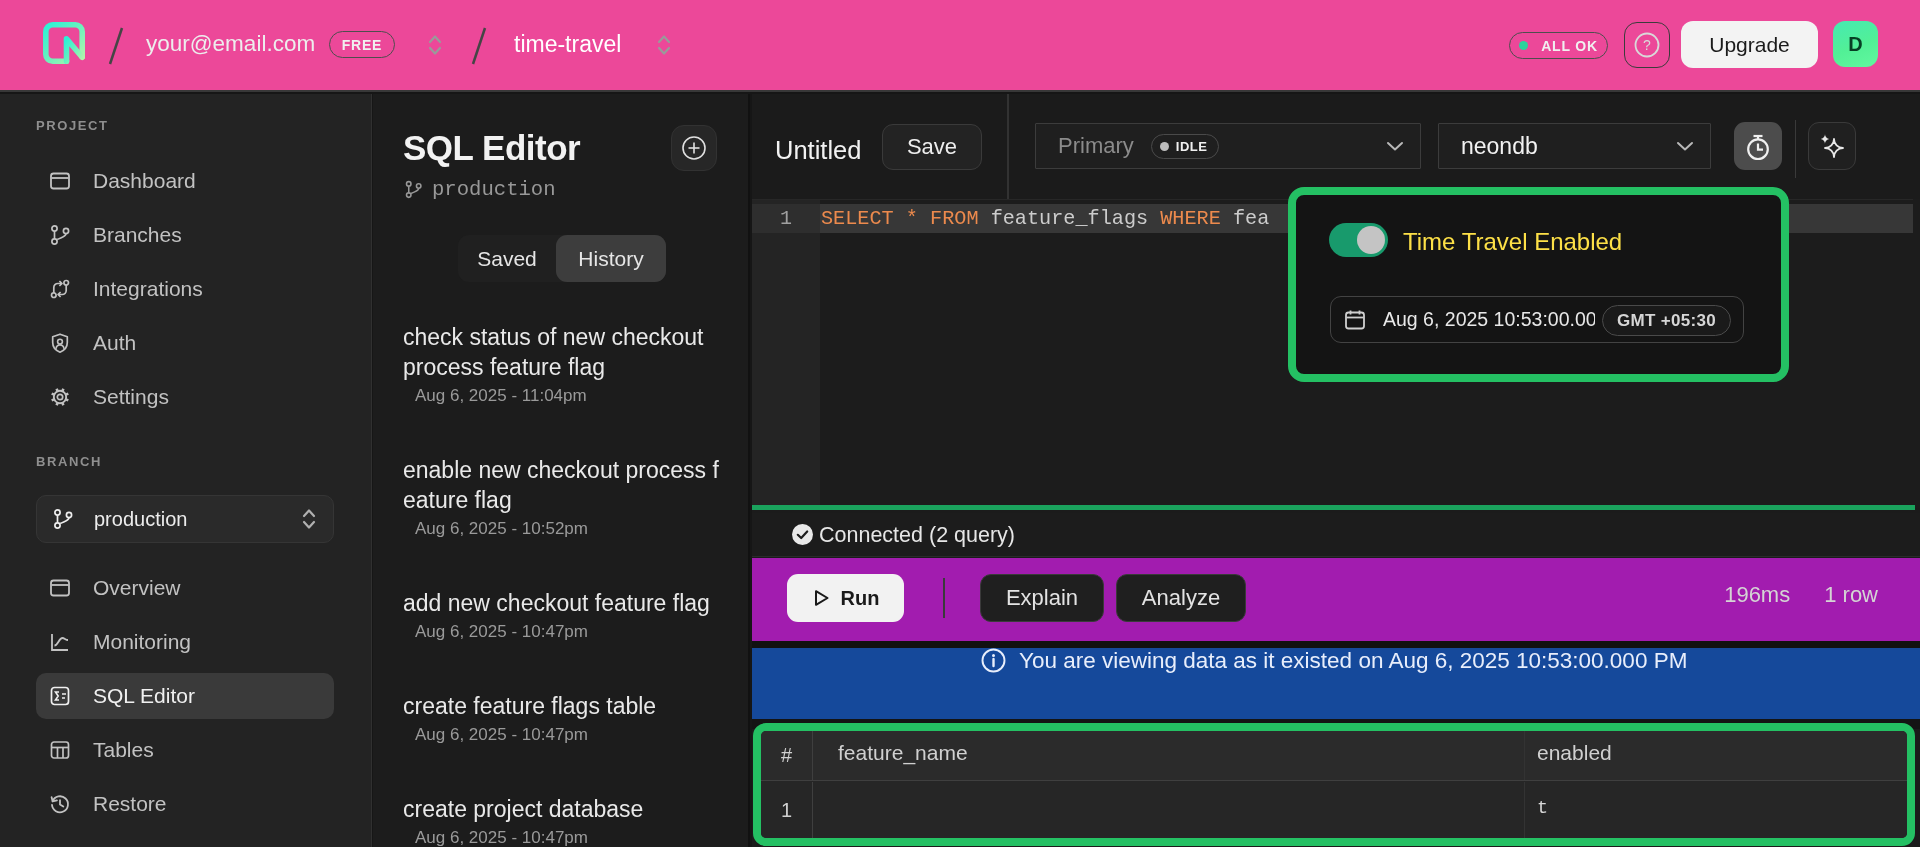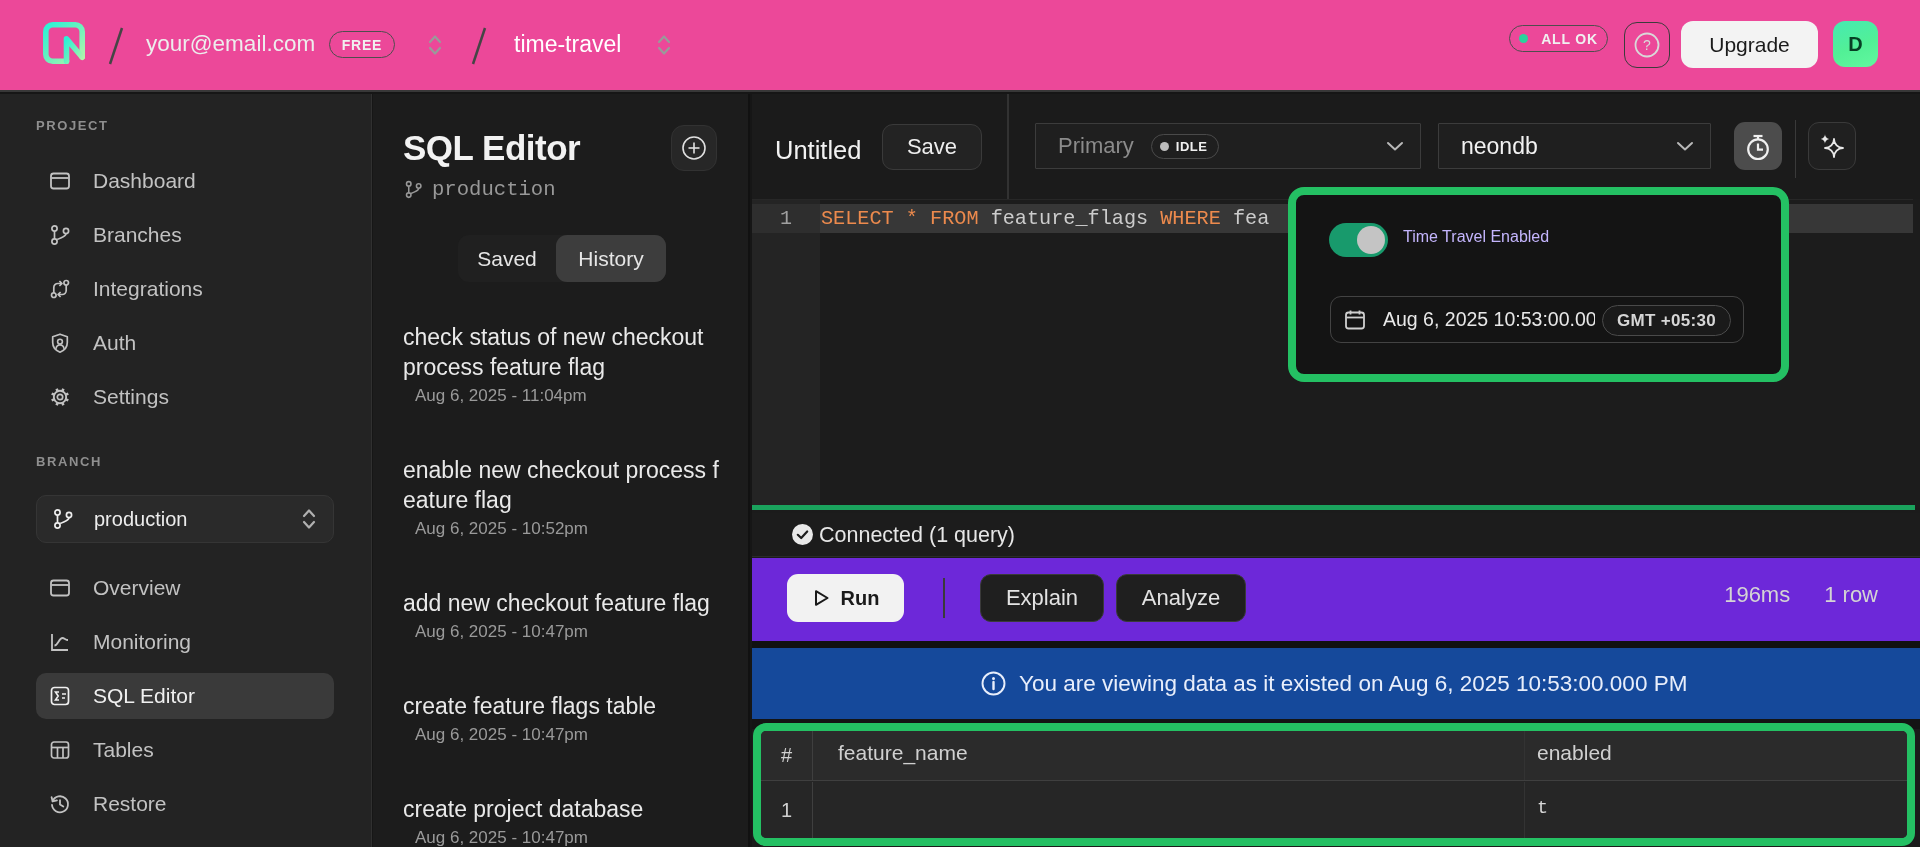--- a/index.html
+++ b/index.html
@@ -9,21 +9,21 @@
   .abs { position:absolute; }
 
   
   #topbar { position:absolute; left:0; top:0; width:1920px; height:92px; background:#ec4899; border-bottom:2px solid #383838; }
   .slash { position:absolute; top:26px; width:18px; height:40px; color:#4a4a4a; }
   #email { position:absolute; left:146px; top:31px; font-size:22.5px; color:#ededed; }
   .pillbadge { position:absolute; border:1px solid #4e4e4e; border-radius:14px; color:#f0f0f0; font-weight:bold; letter-spacing:0.8px; display:flex; align-items:center; justify-content:center; }
   #freepill { left:329px; top:31px; width:66px; height:27px; font-size:14px; }
   .updown { position:absolute; width:20px; height:26px; top:32px; }
   #projname { position:absolute; left:514px; top:31px; font-size:23px; color:#ffffff; font-weight:500; }
-  #allok { left:1509px; top:25px; width:99px; height:27px; font-size:14px; gap:13px; }
+  #allok { left:1509px; top:32px; width:99px; height:27px; font-size:14px; gap:13px; }
   .okdot { width:9px; height:9px; border-radius:50%; background:#2ad39c; }
   #helpbtn { position:absolute; left:1624px; top:22px; width:46px; height:46px; border:1px solid #3c3c3c; border-radius:13px; display:flex; align-items:center; justify-content:center; }
   #upgradebtn { position:absolute; left:1681px; top:21px; width:137px; height:47px; background:#f3f3f3; border-radius:12px; display:flex; align-items:center; justify-content:center; font-size:21px; color:#1b1b1b; font-weight:500; }
   #avatar { position:absolute; left:1833px; top:21px; width:45px; height:46px; border-radius:12px; background:linear-gradient(160deg,#46e9b2 0%,#52f096 55%,#62f79f 100%); display:flex; align-items:center; justify-content:center; font-size:20px; color:#073f24; font-weight:bold; }
 
   
   #sidebar { position:absolute; left:0; top:94px; width:372px; height:753px; background:#232323; border-right:1px solid #303030; }
   .sectlabel { position:absolute; left:36px; font-size:13px; font-weight:bold; letter-spacing:1.6px; color:#8f8f8f; }
   .navitem { position:absolute; left:36px; width:298px; height:46px; display:flex; align-items:center; gap:22px; color:#c2c2c2; font-size:21px; }
   .navitem svg { flex:0 0 auto; margin-left:13px; }
@@ -69,29 +69,29 @@
   #gutter { position:absolute; left:0; top:0; width:68px; height:309px; background:#242424; }
   #lineno1 { position:absolute; left:0; top:4px; width:68px; height:29px; color:#a0a0a0; font-size:20px; text-align:right; line-height:29px; background:#2e2e2e; padding-right:28px; }
   #activeline { position:absolute; left:68px; top:4px; width:1093px; height:29px; background:#373737; }
   #codeline { position:absolute; left:69px; top:4px; height:29px; line-height:29px; font-size:20.2px; color:#cccccc; white-space:pre; }
   .kw { color:#ec8a4d; }
 
   
   #greenline { position:absolute; left:0; top:411px; width:1163px; height:5px; background:#1aa35d; }
   #connrow { position:absolute; left:0; top:419px; width:1168px; height:44px; background:#1c1c1c; border-bottom:1px solid #2b2b2b; }
   #conntext { position:absolute; left:67px; top:10px; font-size:21.5px; color:#e6e6e6; }
-  #runrow { position:absolute; left:0; top:464px; width:1168px; height:83px; background:#6d28d9; }
+  #runrow { position:absolute; left:0; top:464px; width:1168px; height:83px; background:#a21caf; }
   #runbtn { position:absolute; left:35px; top:16px; width:117px; height:48px; background:#f2f2f2; border-radius:11px; display:flex; align-items:center; justify-content:center; gap:10px; font-size:20px; font-weight:bold; color:#1a1a1a; }
   #rundiv { position:absolute; left:191px; top:20px; width:2px; height:40px; background:#3a3a3a; }
   .greybtn { position:absolute; top:16px; height:48px; background:#1f1f1f; border:1px solid #3a3a3a; border-radius:11px; display:flex; align-items:center; justify-content:center; font-size:22px; color:#e3e3e3; }
   #explainbtn { left:228px; width:124px; }
   #analyzebtn { left:364px; width:130px; }
   #stats { position:absolute; right:42px; top:24px; font-size:22px; color:#d4d4d4; display:flex; gap:34px; }
   #botdiv { position:absolute; left:0; top:547px; width:1168px; height:7px; background:#111111; }
-  #banner { position:absolute; left:0; top:554px; width:1168px; height:71px; background:#15499b; display:flex; align-items:center; justify-content:flex-start; padding-left:229px; gap:13px; }
+  #banner { position:absolute; left:0; top:554px; width:1168px; height:71px; background:#15499b; display:flex; justify-content:flex-start; padding-left:229px; gap:13px; }
   #banner .btxt { font-size:22.5px; color:#e8eefb; }
   #bannergap { position:absolute; left:0; top:625px; width:1168px; height:10px; background:#141414; }
 
   
   #tableframe { position:absolute; left:1px; top:629px; width:1162px; height:123px; border:8px solid #24c063; border-radius:13px; background:#262626; overflow:hidden; }
   #thead { position:absolute; left:0; top:0; width:1146px; height:50px; background:#2b2b2b; border-bottom:1px solid #3f3f3f; }
   #trow { position:absolute; left:0; top:51px; width:1146px; height:56px; background:#262626; }
   .colidx { position:absolute; left:0; top:0; width:52px; height:100%; border-right:1px solid #3f3f3f; display:flex; align-items:center; justify-content:center; }
   .cdiv2 { position:absolute; left:763px; top:0; width:1px; height:100%; background:#333333; }
   #thead .hc { color:#d0d0d0; font-size:21px; }
@@ -100,21 +100,21 @@
   #tr-name { position:absolute; left:77px; top:16px; color:#d8d8d8; font-size:18.4px;margin-top:44px; }
   #tr-t { position:absolute; left:776px; top:16px; color:#d8d8d8; font-size:18.4px; }
 
   
   #sbstrip { position:absolute; left:1161px; top:105px; width:7px; height:309px; background:#1c1c1c; }
 
   
   #popup { position:absolute; left:1288px; top:187px; width:501px; height:195px; background:#141414; border:8px solid #24c063; border-radius:16px; z-index:50; }
   #toggle { position:absolute; left:33px; top:28px; width:59px; height:34px; background:#189a6c; border-radius:17px; }
   #toggle .knob { position:absolute; right:3px; top:3px; width:28px; height:28px; border-radius:50%; background:#c4c4c4; }
-  #ttlabel { position:absolute; left:107px; top:33px; font-size:16px; color:#c4b5fd; }
+  #ttlabel { position:absolute; left:107px; top:33px; font-size:24px; color:#fde047; }
   #dtinput { position:absolute; left:34px; top:101px; width:414px; height:47px; border:1px solid #434343; border-radius:11px; display:flex; align-items:center; }
   #dtinput .dtx { margin-left:52px; font-size:19.5px; color:#e8e8e8; white-space:nowrap; overflow:hidden; width:212px; flex:0 0 auto; }
   #gmtpill { position:absolute; right:12px; top:8px; height:31px; border:1px solid #4a4a4a; border-radius:16px; padding:0 14px; display:flex; align-items:center; font-size:17px; font-weight:bold; color:#d6d6d6; background:#1a1a1a; letter-spacing:0.3px; }
 </style>
 </head>
 <body>
 
 <div id="topbar">
   <svg class="abs" style="left:43px;top:22px" width="42" height="42" viewBox="0 0 42 42">
     <defs>
@@ -353,21 +353,21 @@
     <div id="codeline" class="mono"><span class="kw">SELECT</span> <span class="kw">*</span> <span class="kw">FROM</span> feature_flags <span class="kw">WHERE</span> fea</div>
   </div>
   <div id="sbstrip"></div>
 
   <div id="greenline"></div>
   <div id="connrow">
     <svg class="abs" style="left:39px;top:10px" width="23" height="23" viewBox="0 0 23 23">
         <circle cx="11.5" cy="11.5" r="10.5" fill="#e9e9e9"></circle>
         <path d="M6.8,11.8 L10.2,15 L16.2,8.5" fill="none" stroke="#1c1c1c" stroke-width="2.2" stroke-linecap="round" stroke-linejoin="round"></path>
       </svg>
-    <div id="conntext">Connected (1 query)</div>
+    <div id="conntext">Connected (2 query)</div>
   </div>
   <div id="runrow">
     <div id="runbtn"><svg width="19" height="20" viewBox="0 0 19 20">
           <path d="M4,3.2 L15.5,10 L4,16.8 Z" fill="none" stroke="#1a1a1a" stroke-width="2" stroke-linejoin="round"></path>
         </svg>Run</div>
     <div id="rundiv"></div>
     <div class="greybtn" id="explainbtn">Explain</div>
     <div class="greybtn" id="analyzebtn">Analyze</div>
     <div id="stats">
         <span>196ms</span>

